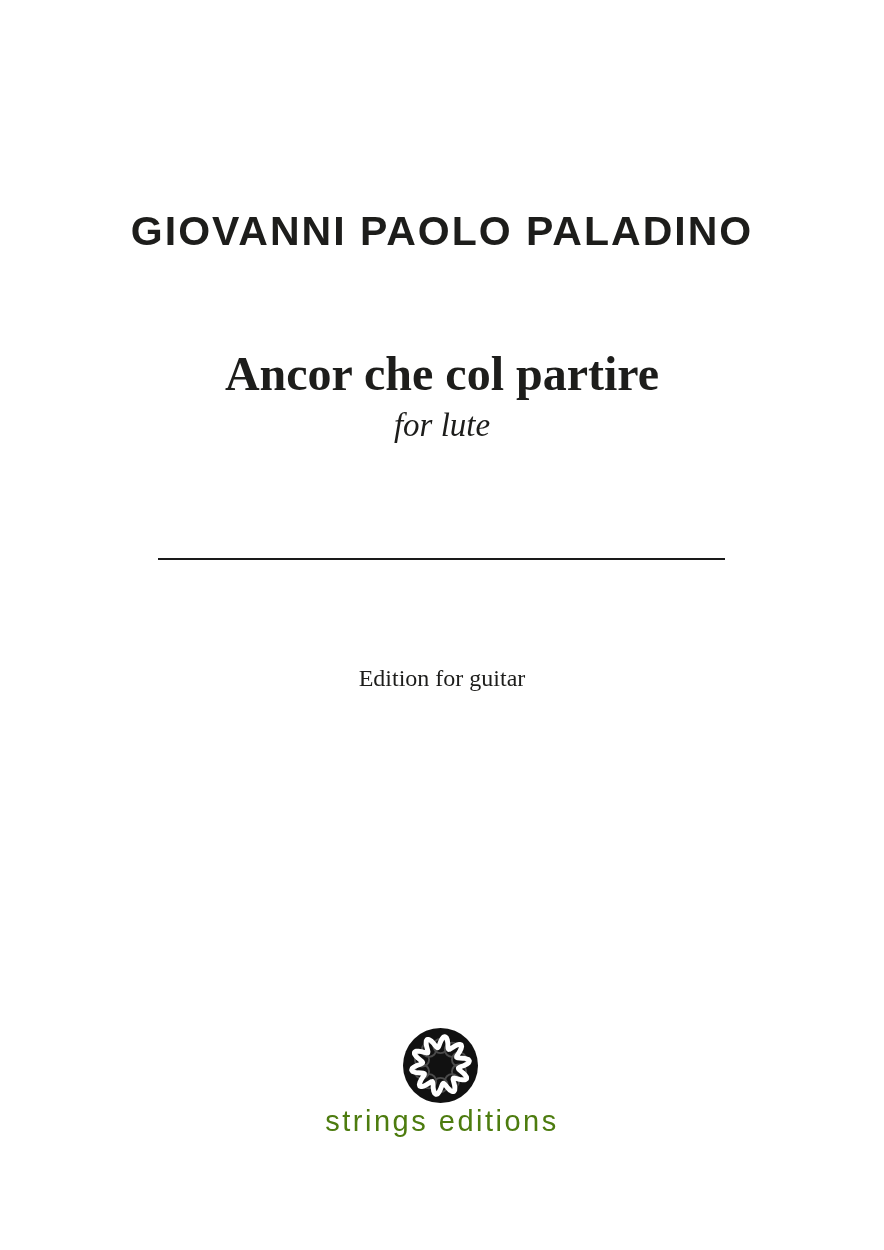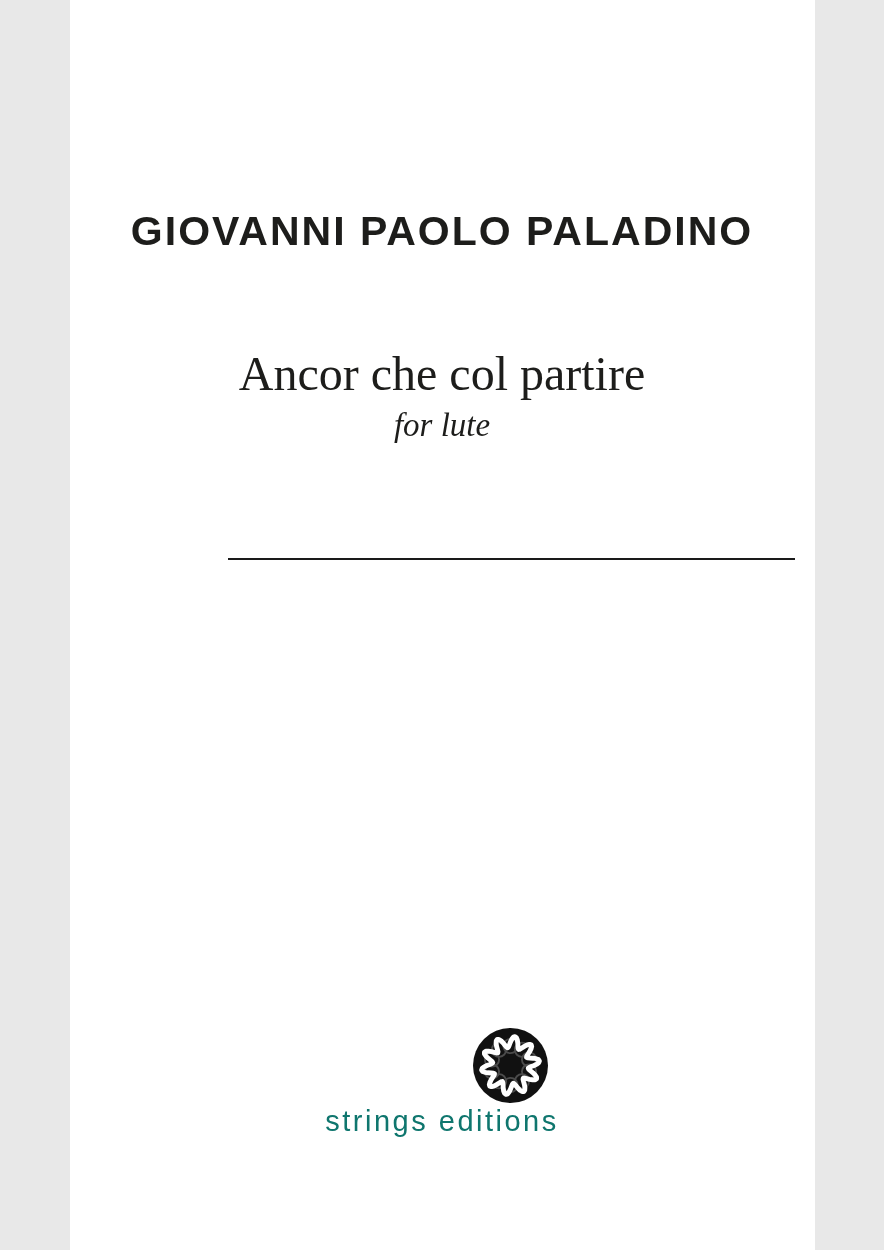--- a/index.html
+++ b/index.html
@@ -2,21 +2,21 @@
 <html><head>
 <meta charset="utf-8">
 <style>
   html, body {
     margin: 0;
     padding: 0;
     background: #e8e8e8;
   }
   .page {
     position: relative;
-    width: 745px;
+    width: 884px;
     height: 1250px;
     margin: 0 auto;
     background: #ffffff;
     overflow: hidden;
     font-family: "Liberation Serif", serif;
     color: #1d1d1b;
   }
   .centered {
     position: absolute;
     left: 0;
@@ -29,21 +29,21 @@
     font-family: "Liberation Sans", sans-serif;
     font-weight: 600;
     font-size: 41px;
     letter-spacing: 2px;
     line-height: 1.15;
     color: #1d1d1b;
   }
   .work-title {
     top: 350px;
     font-family: "Liberation Serif", serif;
-    font-weight: 400;
+    font-weight: 700;
     font-size: 48px;
     line-height: 1;
     color: #1d1d1b;
   }
   .work-subtitle {
     top: 409px;
     font-family: "Liberation Serif", serif;
     font-style: italic;
     font-weight: 400;
     font-size: 33px;
@@ -73,37 +73,38 @@
     width: 75px;
     height: 75px;
   }
   .publisher {
     top: 1107px;
     font-family: "Liberation Sans", sans-serif;
     font-weight: 300;
     font-size: 29px;
     letter-spacing: 2.5px;
     line-height: 1;
-    color: #0f766e;
+    color: #4d7c0f;
   }
 </style>
 </head>
 <body>
 
 <div class="page">
 
   <h1 class="centered composer">GIOVANNI PAOLO PALADINO</h1>
 
   <h2 class="centered work-title">Ancor che col partire</h2>
 
   <div class="centered work-subtitle">for lute</div>
 
   <div class="divider"></div>
 
   <div class="centered edition">
+    <div>Edition for guitar</div>
   </div>
 
   <svg class="brand-logo" viewBox="0 0 100 100" aria-hidden="true">
     <circle cx="50" cy="50" r="50" fill="#111111"></circle>
     <g fill="none" stroke="#4b4b4b" stroke-width="2.5">
         <circle cx="74.73" cy="41.97" r="9.5"></circle>
         <circle cx="65.28" cy="28.97" r="9.5"></circle>
         <circle cx="50.00" cy="24.00" r="9.5"></circle>
         <circle cx="34.72" cy="28.97" r="9.5"></circle>
         <circle cx="25.27" cy="41.97" r="9.5"></circle>

